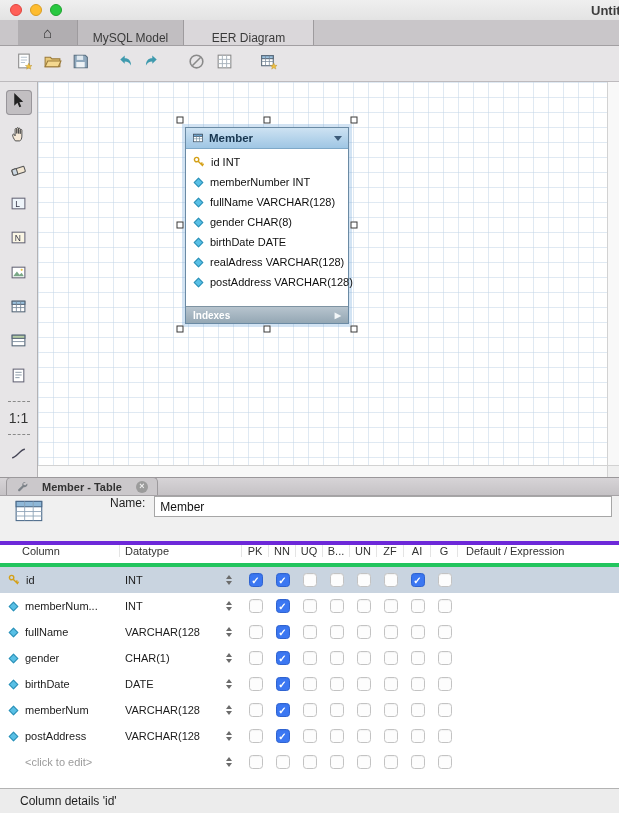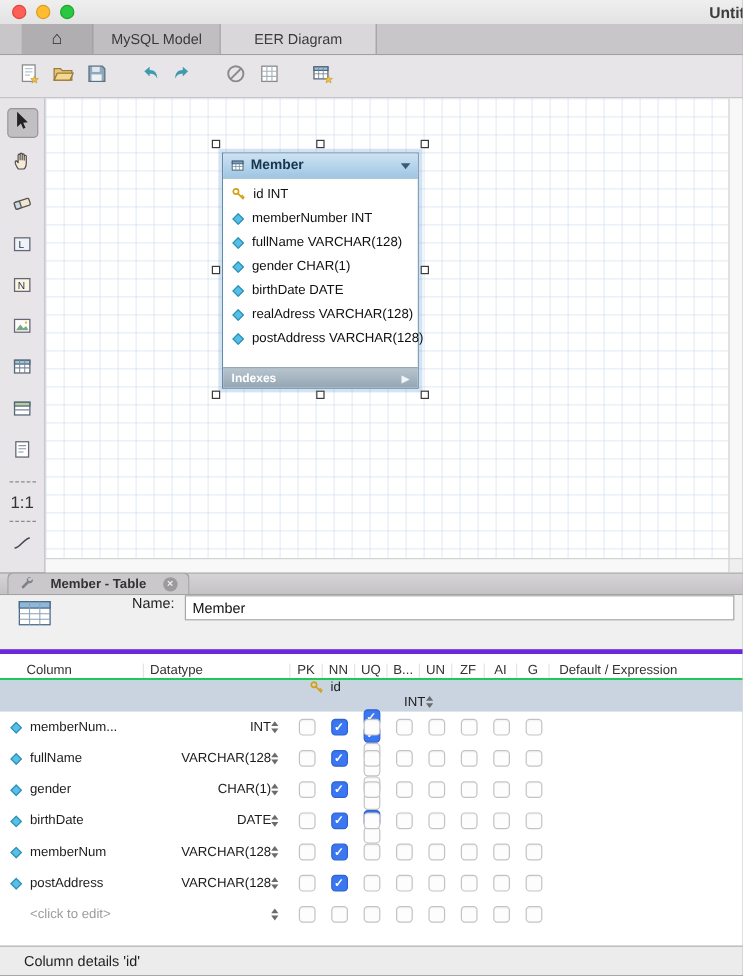--- a/index.html
+++ b/index.html
@@ -12,21 +12,21 @@
   .lights{position:absolute;left:10px;top:4px;display:flex;gap:8px}
   .light{width:12px;height:12px;border-radius:50%}
   .light.red{background:#ff5f57;border:1px solid #e0443e}
   .light.yellow{background:#febc2e;border:1px solid #d89e24}
   .light.green{background:#28c840;border:1px solid #1fa32f}
   .wtitle{position:absolute;left:591px;top:3px;font-size:13px;font-weight:bold;color:#3c3c3c;white-space:nowrap}
 
   
   .tabbar{height:26px;background:#c9c6c9;display:flex;flex:0 0 auto;border-bottom:1px solid #a29fa2;padding-left:18px}
   .tab-home{width:60px;background:#b1aeb1;display:flex;align-items:center;justify-content:center;border-right:1px solid #9e9b9e;font-size:15px;color:#2e2e2e}
-  .tab{display:flex;align-items:center;justify-content:center;font-size:12px;color:#3a3a3a;border-right:1px solid #9e9b9e}
+  .tab{display:flex;align-items:flex-end;justify-content:center;font-size:12px;color:#3a3a3a;border-right:1px solid #9e9b9e}
   .tab.mysql{width:106px;background:#c1bec1}
   .tab.eer{width:130px;background:#dad7da}
 
   
   .toolbar{height:36px;background:#e7e5e7;border-bottom:1px solid #bdbabd;display:flex;align-items:center;padding-left:12px;flex:0 0 auto}
   .tbtn{width:25px;height:25px;display:flex;align-items:center;justify-content:center;margin-right:3px}
   .tbtn svg{width:19px;height:19px}
   .tspace{width:16px}
 
   
@@ -76,31 +76,31 @@
   .etab .close{width:12px;height:12px;border-radius:50%;background:#9b9b9b;color:#efefef;font-size:9px;line-height:1;display:flex;align-items:center;justify-content:center}
 
   .name-row{height:49px;background:#f0f0f0;display:flex;padding-left:14px;flex:0 0 auto;border-bottom:4px solid #6d28d9}
   .bigicon{width:34px;height:30px;margin-right:62px;display:flex;align-items:center}
   .bigicon svg{width:32px;height:28px}
   .name-label{font-size:12px;color:#1e1e1e;margin-right:9px}
   .name-input{flex:1;margin-right:7px;height:21px;border:1px solid #a6a6a6;background:#fff;font-size:12px;padding:0 5px;font-family:"Liberation Sans",sans-serif;color:#111}
 
   
   .grid{flex:1;background:#fff;display:flex;flex-direction:column;font-size:11px;color:#1c1c1c;overflow:hidden}
-  .ghead{height:22px;display:flex;align-items:flex-end;border-bottom:2px solid #22c55e;flex:0 0 auto}
+  .ghead{height:22px;display:flex;align-items:flex-start;border-bottom:4px solid #22c55e;flex:0 0 auto}
   .gh{display:flex;align-items:center;border-right:1px solid #e4e4e4;color:#333;white-space:nowrap;overflow:hidden}
   .gh.col{width:120px;padding-left:22px;flex:0 0 auto}
   .gh.dt{width:122px;padding-left:5px;flex:0 0 auto}
   .gh.chk{width:27px;justify-content:center;flex:0 0 auto}
   .gh.def{flex:1;padding-left:8px;border-right:none}
   .grow{height:26px;display:flex;align-items:center;flex:0 0 auto}
   .grow.selected{background:#c9d4e0}
   .gc{display:flex;align-items:center}
   .gc.col{width:120px;padding-left:8px;gap:6px;flex:0 0 auto;overflow:hidden;white-space:nowrap}
-  .gc.dt{width:122px;justify-content:flex-end;padding:0 10px 0 5px;flex:0 0 auto;white-space:nowrap}
+  .gc.dt{width:122px;justify-content:space-between;padding:0 10px 0 5px;flex:0 0 auto;white-space:nowrap}
   .gc.chk{width:27px;justify-content:center;flex:0 0 auto}
   .gc.def{flex:1}
   .checkbox{width:14px;height:14px;border-radius:3.5px;background:#fdfdfd;border:1px solid #c3c3c3;display:flex;align-items:center;justify-content:center;box-shadow:inset 0 1px 1px rgba(0,0,0,.04)}
   .checkbox.checked{border-color:#2f63d0;color:#fff;font-size:10px;font-weight:bold}
   .stepper{display:flex;flex-direction:column;gap:2px}
   .stepper i{display:block;width:0;height:0;border-left:3.5px solid transparent;border-right:3.5px solid transparent}
   .stepper i.up{border-bottom:4px solid #6b6b6b}
   .stepper i.dn{border-top:4px solid #6b6b6b}
   .placeholder .col-name{color:#9c9c9c}
   .gfill{flex:1}
@@ -286,21 +286,21 @@
               <div class="drow">
                 <span class="diamond" style="background: rgb(88, 192, 230);"></span>
                 <span class="dtext">memberNumber INT</span>
               </div>
               <div class="drow">
                 <span class="diamond" style="background: rgb(88, 192, 230);"></span>
                 <span class="dtext">fullName VARCHAR(128)</span>
               </div>
               <div class="drow">
                 <span class="diamond" style="background: rgb(88, 192, 230);"></span>
-                <span class="dtext">gender CHAR(1)</span>
+                <span class="dtext">gender CHAR(8)</span>
               </div>
               <div class="drow">
                 <span class="diamond" style="background: rgb(88, 192, 230);"></span>
                 <span class="dtext">birthDate DATE</span>
               </div>
               <div class="drow">
                 <span class="diamond" style="background: rgb(88, 192, 230);"></span>
                 <span class="dtext">realAdress VARCHAR(128)</span>
               </div>
               <div class="drow">
@@ -361,21 +361,21 @@
         <div class="gh chk">NN</div>
         <div class="gh chk">UQ</div>
         <div class="gh chk">B...</div>
         <div class="gh chk">UN</div>
         <div class="gh chk">ZF</div>
         <div class="gh chk">AI</div>
         <div class="gh chk">G</div>
         <div class="gh def">Default / Expression</div>
       </div>
     <div>
-        <div class="grow selected" style="background: rgb(201, 212, 224); flex-direction: column;">
+        <div class="grow selected" style="background: rgb(201, 212, 224);">
           <div class="gc col">
             <span class="keyicon">
               <svg viewBox="0 0 12 12">
                 <circle cx="3.6" cy="3.6" r="2.2" fill="none" stroke="#d4a017" stroke-width="1.4"></circle>
                 <path d="M5.2 5.2 L10 10 M8 8 L9.4 6.6 M9.2 9.2 L10.6 7.8" stroke="#d4a017" stroke-width="1.4" fill="none"></path>
               </svg>
             </span>
             <span class="col-name">id</span>
           </div>
           <div class="gc dt">

